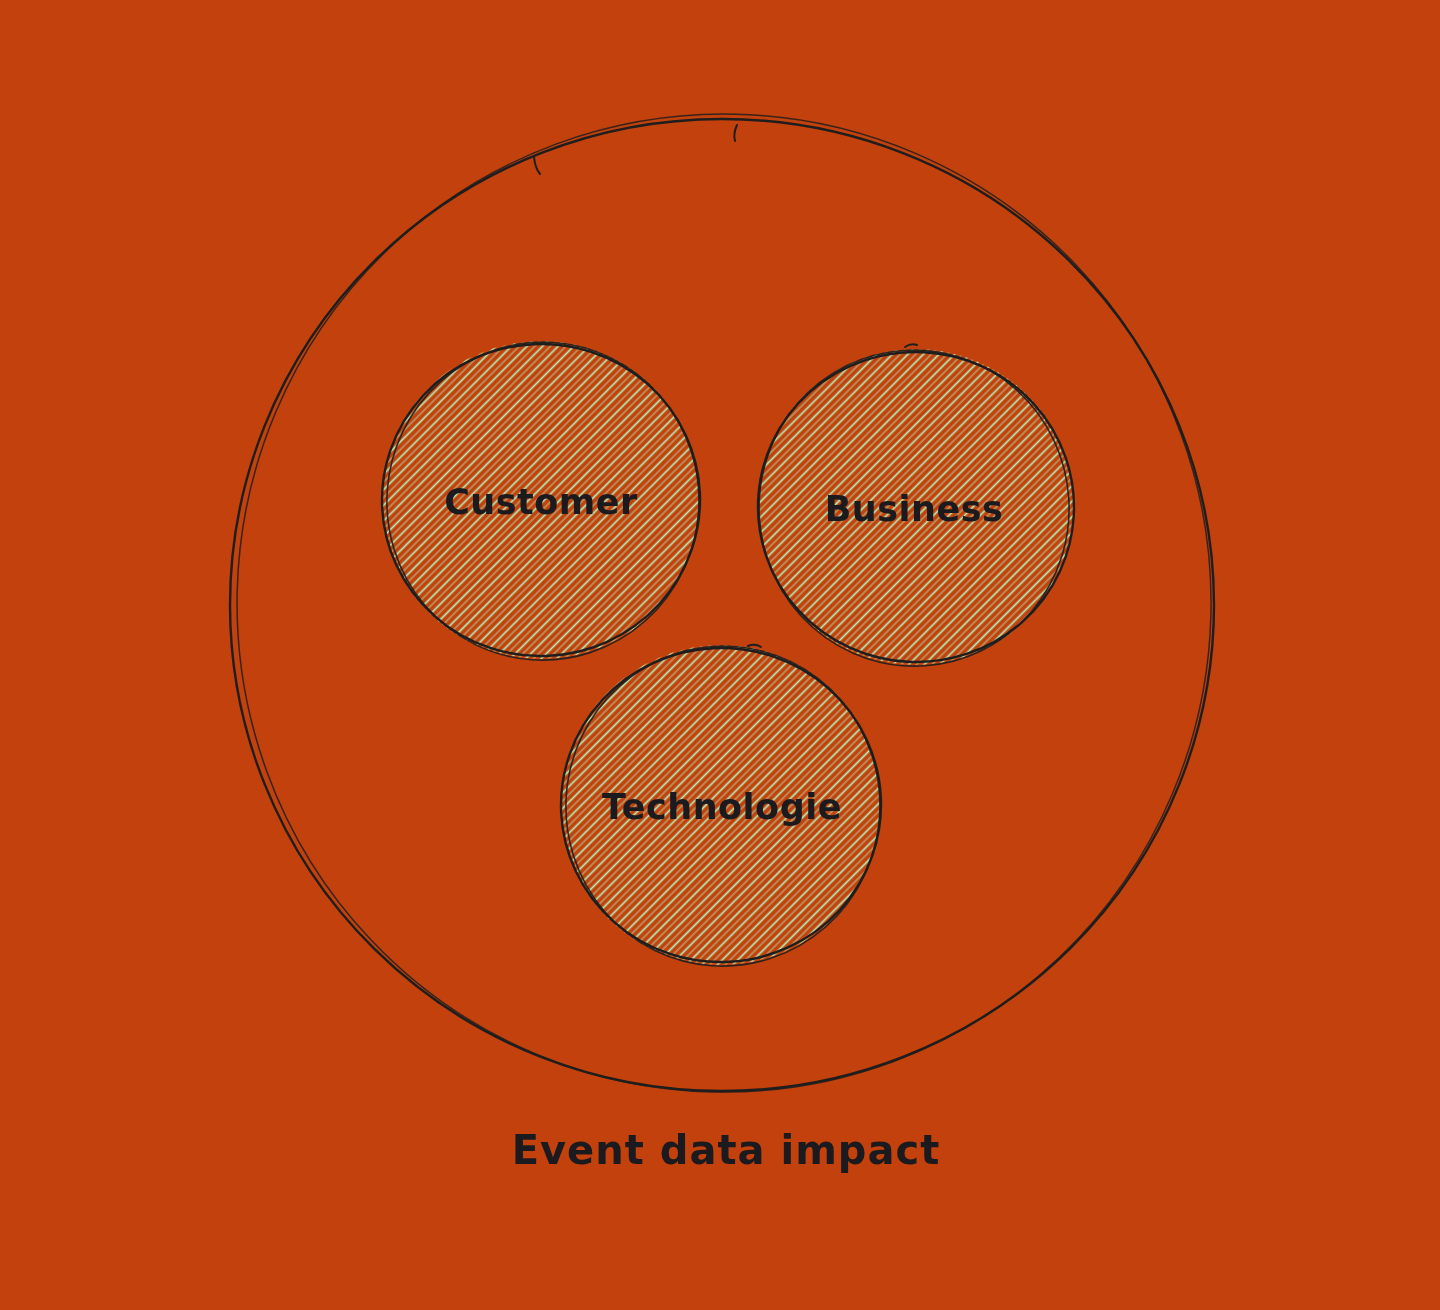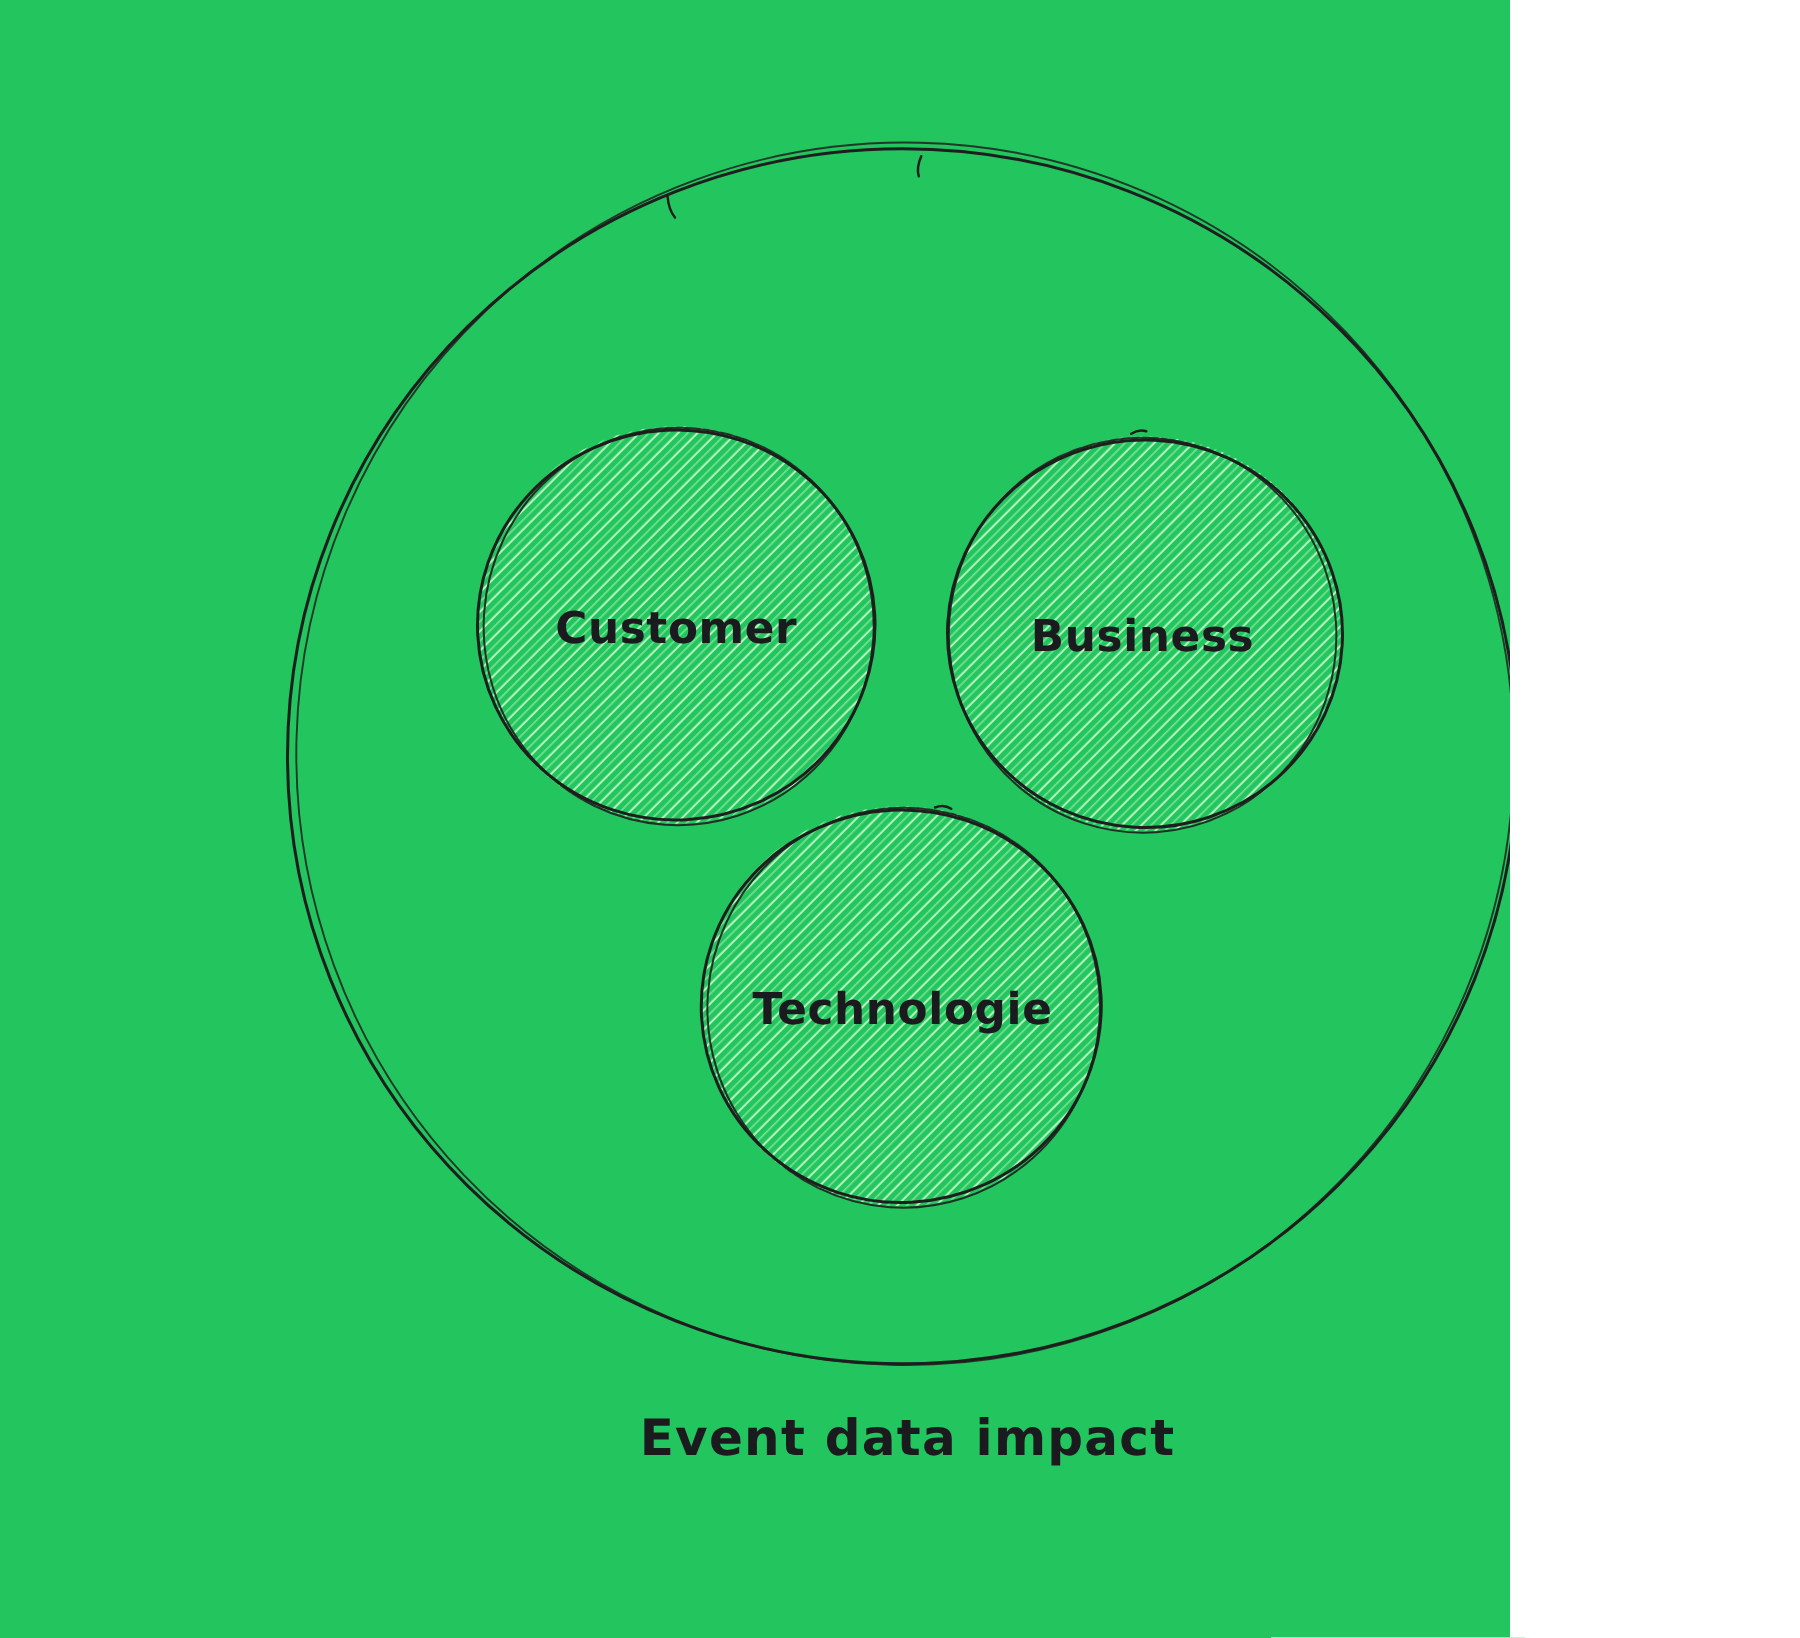--- a/index.html
+++ b/index.html
@@ -3,23 +3,23 @@
 <meta charset="utf-8">
 <style>
   html, body {
     margin: 0;
     padding: 0;
     background: #ffffff;
     font-family: "DejaVu Sans", sans-serif;
   }
   .canvas {
     position: relative;
-    width: 1208px;
+    width: 1440px;
     height: 1310px;
-    background: #22c55e;
+    background: #c2410c;
     overflow: hidden;
   }
   svg text {
     font-family: "DejaVu Sans", "Liberation Sans", sans-serif;
     font-weight: 600;
     letter-spacing: 0.5px;
     text-anchor: middle;
   }
   .circle-label { font-size: 35px; }
   .caption-label { font-size: 40px; letter-spacing: 1px; }

